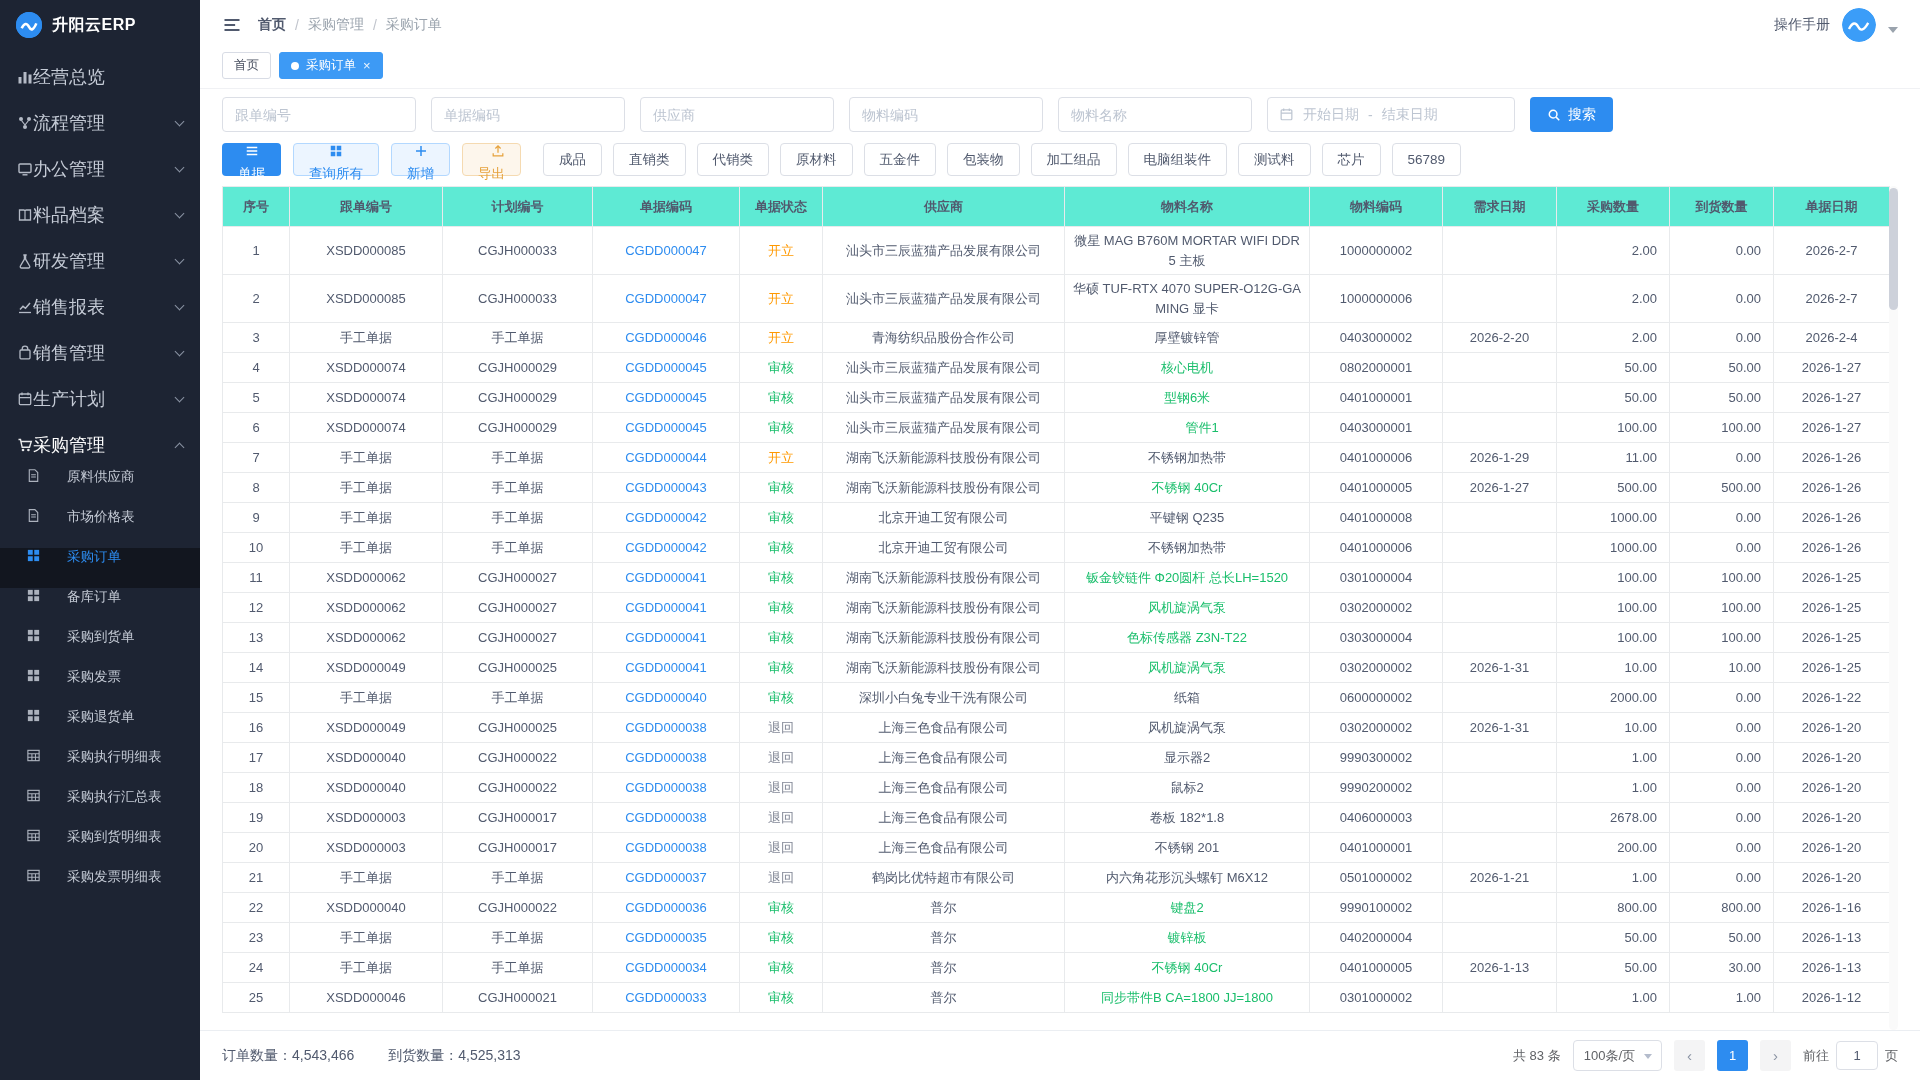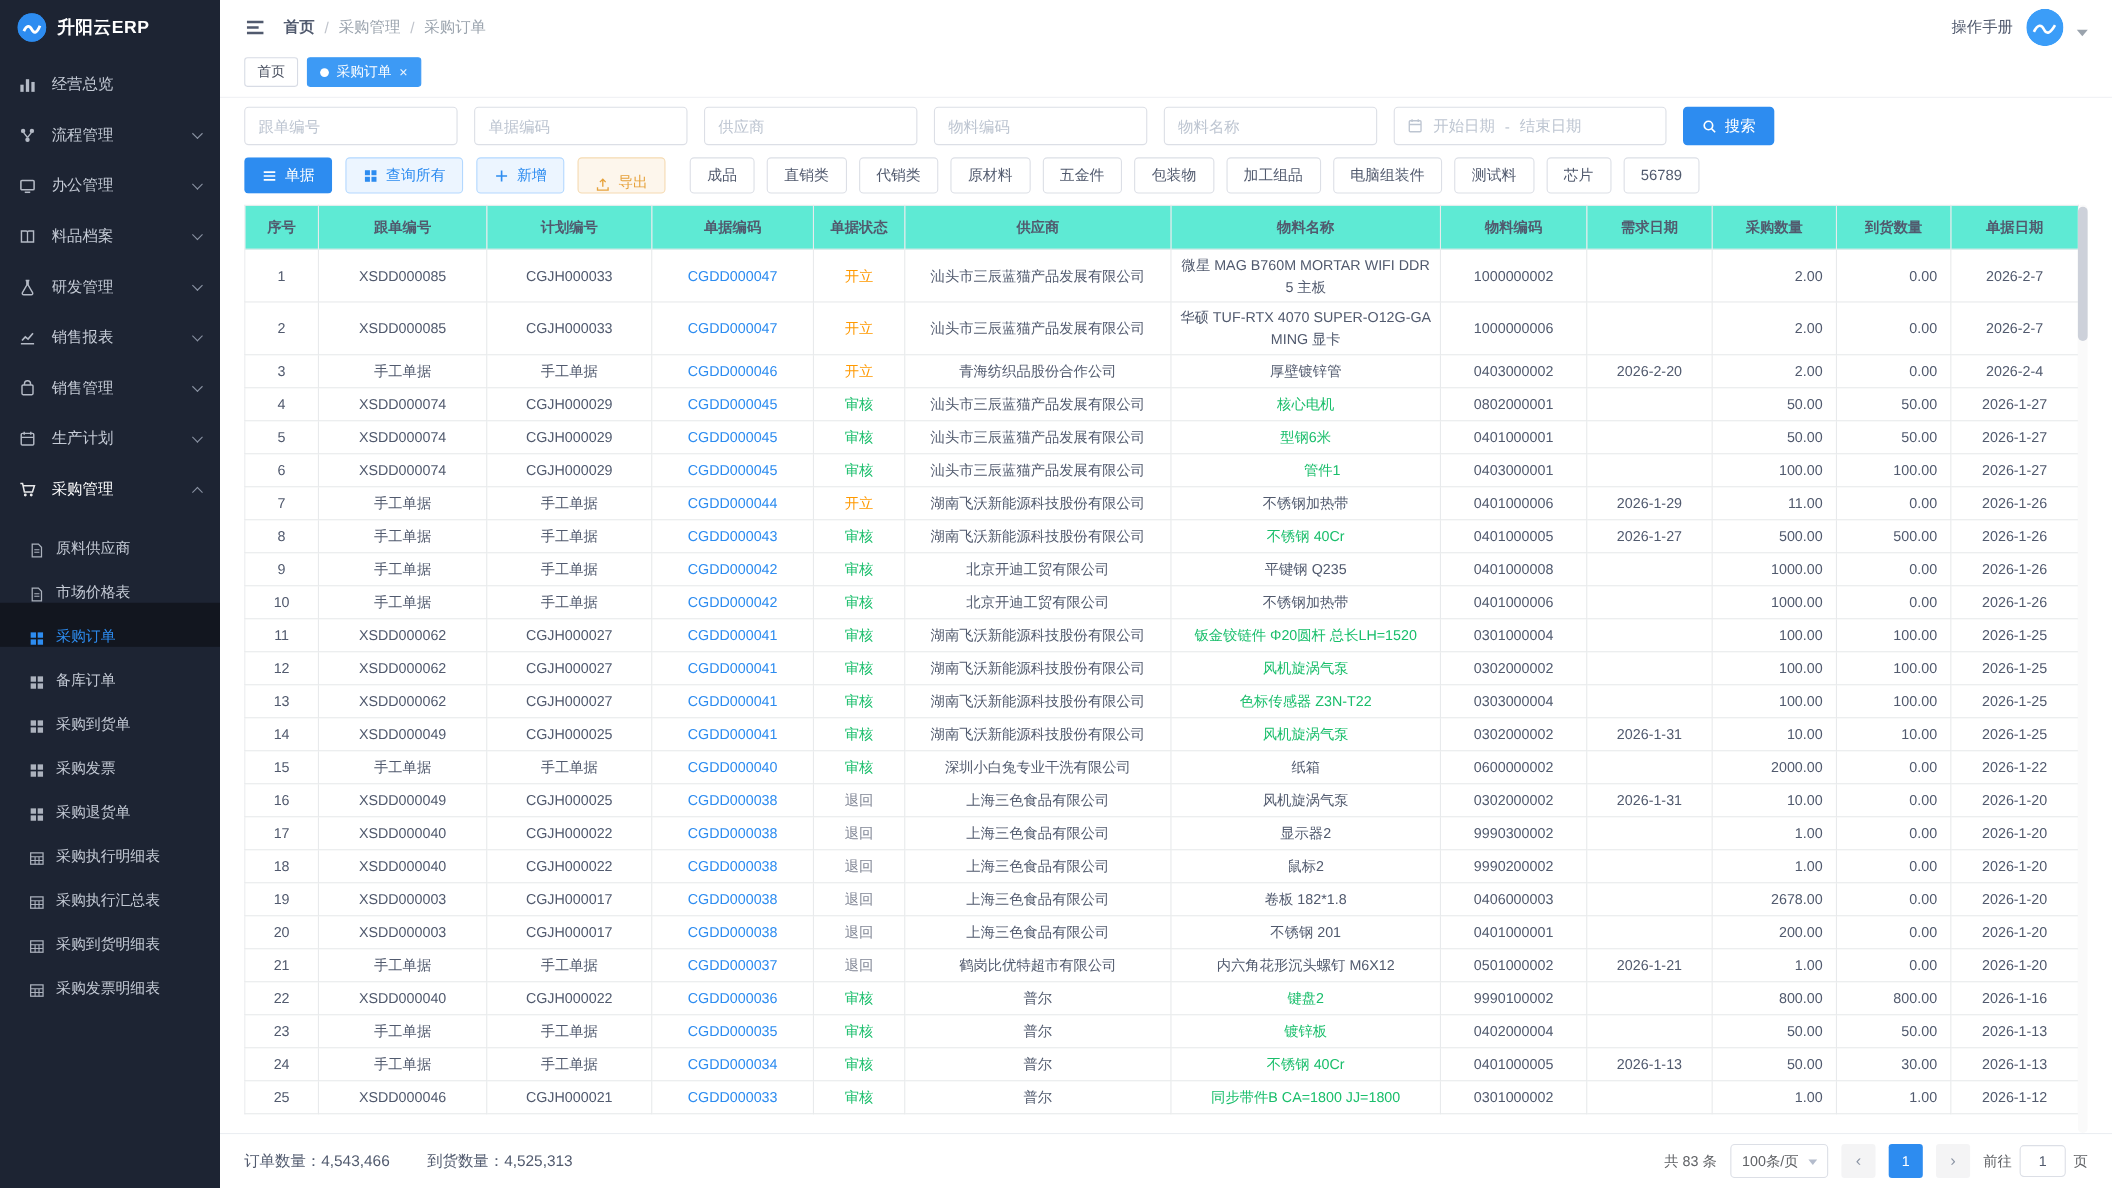--- a/index.html
+++ b/index.html
@@ -6,26 +6,26 @@
   html,body { width:1920px; height:1080px; overflow:hidden;
     font-family:"Liberation Sans","DejaVu Sans",sans-serif; background:#f0f2f5; color:#515a6e; }
   .app { display:flex; width:100%; height:100%; }
 
   
   .sidebar { width:200px; min-width:200px; background:#1d2433; color:#c5cbd6; display:flex; flex-direction:column; overflow:hidden; }
   .logo-row { height:50px; display:flex; align-items:center; gap:10px; padding:0 16px; flex:none; }
   .logo-badge { width:26px; height:26px; border-radius:50%; background:#2d8cf0; display:flex; align-items:center; justify-content:center; flex:none; }
   .logo-text { color:#fff; font-size:16px; font-weight:bold; letter-spacing:.5px; }
   .nav { flex:1; overflow:hidden; padding-top:4px; }
-  .nav-item { height:46px; display:flex; align-items:center; gap:14px; padding:0 17px; font-size:14px; cursor:pointer; }
+  .nav-item { height:46px; display:flex; align-items:center; gap:0; padding:0 17px; font-size:18px; cursor:pointer; }
   .nav-item .mi { width:16px; height:16px; display:flex; align-items:center; opacity:.9; flex:none; }
   .chev { width:7px; height:7px; border-right:1.5px solid #8a93a3; border-bottom:1.5px solid #8a93a3; transform:rotate(45deg); margin-left:auto; margin-top:-4px; flex:none; }
   .chev.up { transform:rotate(-135deg); margin-top:4px; }
   .nav-item.expanded { color:#fff; }
-  .sub-item { height:40px; display:flex; align-items:flex-end; gap:10px; padding:0 16px 0 26px; font-size:13.5px; color:#c5cbd6; cursor:pointer; }
+  .sub-item { height:40px; display:flex; align-items:flex-start; gap:26px; padding:0 16px 0 26px; font-size:13.5px; color:#c5cbd6; cursor:pointer; }
   .sub-item .mi { width:15px; height:15px; display:flex; align-items:center; opacity:.85; flex:none; }
   .sub-item.active { color:#2d8cf0; background:#12161f; }
   .sub-item.active .mi { opacity:1; }
 
   
   .main { flex:1; display:flex; flex-direction:column; background:#fff; min-width:0; }
 
   .topbar { height:50px; flex:none; display:flex; align-items:center; gap:16px; padding:0 22px; background:#fff; }
   .hamburger { width:20px; height:20px; display:flex; align-items:center; color:#515a6e; cursor:pointer; }
   .breadcrumb { display:flex; align-items:center; gap:9px; font-size:14px; color:#9aa3ad; }
@@ -45,21 +45,21 @@
 
   .filters { flex:none; display:flex; align-items:center; gap:15px; padding:8px 22px 9px; }
   .f-input { height:35px; border:1px solid #dcdfe6; border-radius:4px; padding:0 12px; font-size:14px; color:#515a6e; width:194px; outline:none; background:#fff; }
   .f-input::placeholder { color:#bdc5d1; }
   .date-range { height:35px; width:248px; border:1px solid #dcdfe6; border-radius:4px; display:flex; align-items:center; gap:9px; padding:0 11px; color:#bdc5d1; font-size:14px; cursor:pointer; background:#fff; }
   .date-range .mi { width:15px; height:15px; display:flex; color:#bdc5d1; }
   .search-btn { height:35px; border:none; background:#2d8cf0; color:#fff; border-radius:4px; padding:0 17px; display:flex; align-items:center; gap:7px; font-size:14px; cursor:pointer; }
   .search-btn .mi { width:14px; height:14px; display:flex; }
 
   .actions { flex:none; display:flex; align-items:center; gap:12px; padding:2px 22px 10px; }
-  .btn { height:33px; border-radius:4px; font-size:13.5px; display:flex; align-items:center; gap:7px; padding:0 15px; cursor:pointer; border:1px solid transparent; background:#fff; }
+  .btn { height:33px; border-radius:4px; font-size:13.5px; display:flex; align-items:center; gap:7px; padding:0 15px; cursor:pointer; border:1px solid transparent; background:#fff;flex-direction:column; }
   .btn .mi { width:14px; height:14px; display:flex; }
   .btn-primary { background:#2d8cf0; color:#fff; }
   .btn-light { background:#ecf5ff; border-color:#b3d8ff; color:#2d8cf0; }
   .btn-warn { background:#fdf6ec; border-color:#f5dab1; color:#e6a23c;align-items:flex-end; }
   .chips { display:flex; gap:11px; margin-left:10px; }
   .chip { height:33px; background:#fff; border:1px solid #dcdfe6; color:#515a6e; border-radius:4px; padding:0 15px; display:flex; align-items:center; font-size:13.5px; cursor:pointer; }
 
   
   .table-zone { flex:1; margin:0 22px; position:relative; overflow:hidden; }
   table { width:calc(100% - 14px); border-collapse:collapse; table-layout:fixed; font-size:13px; color:#515a6e; }

